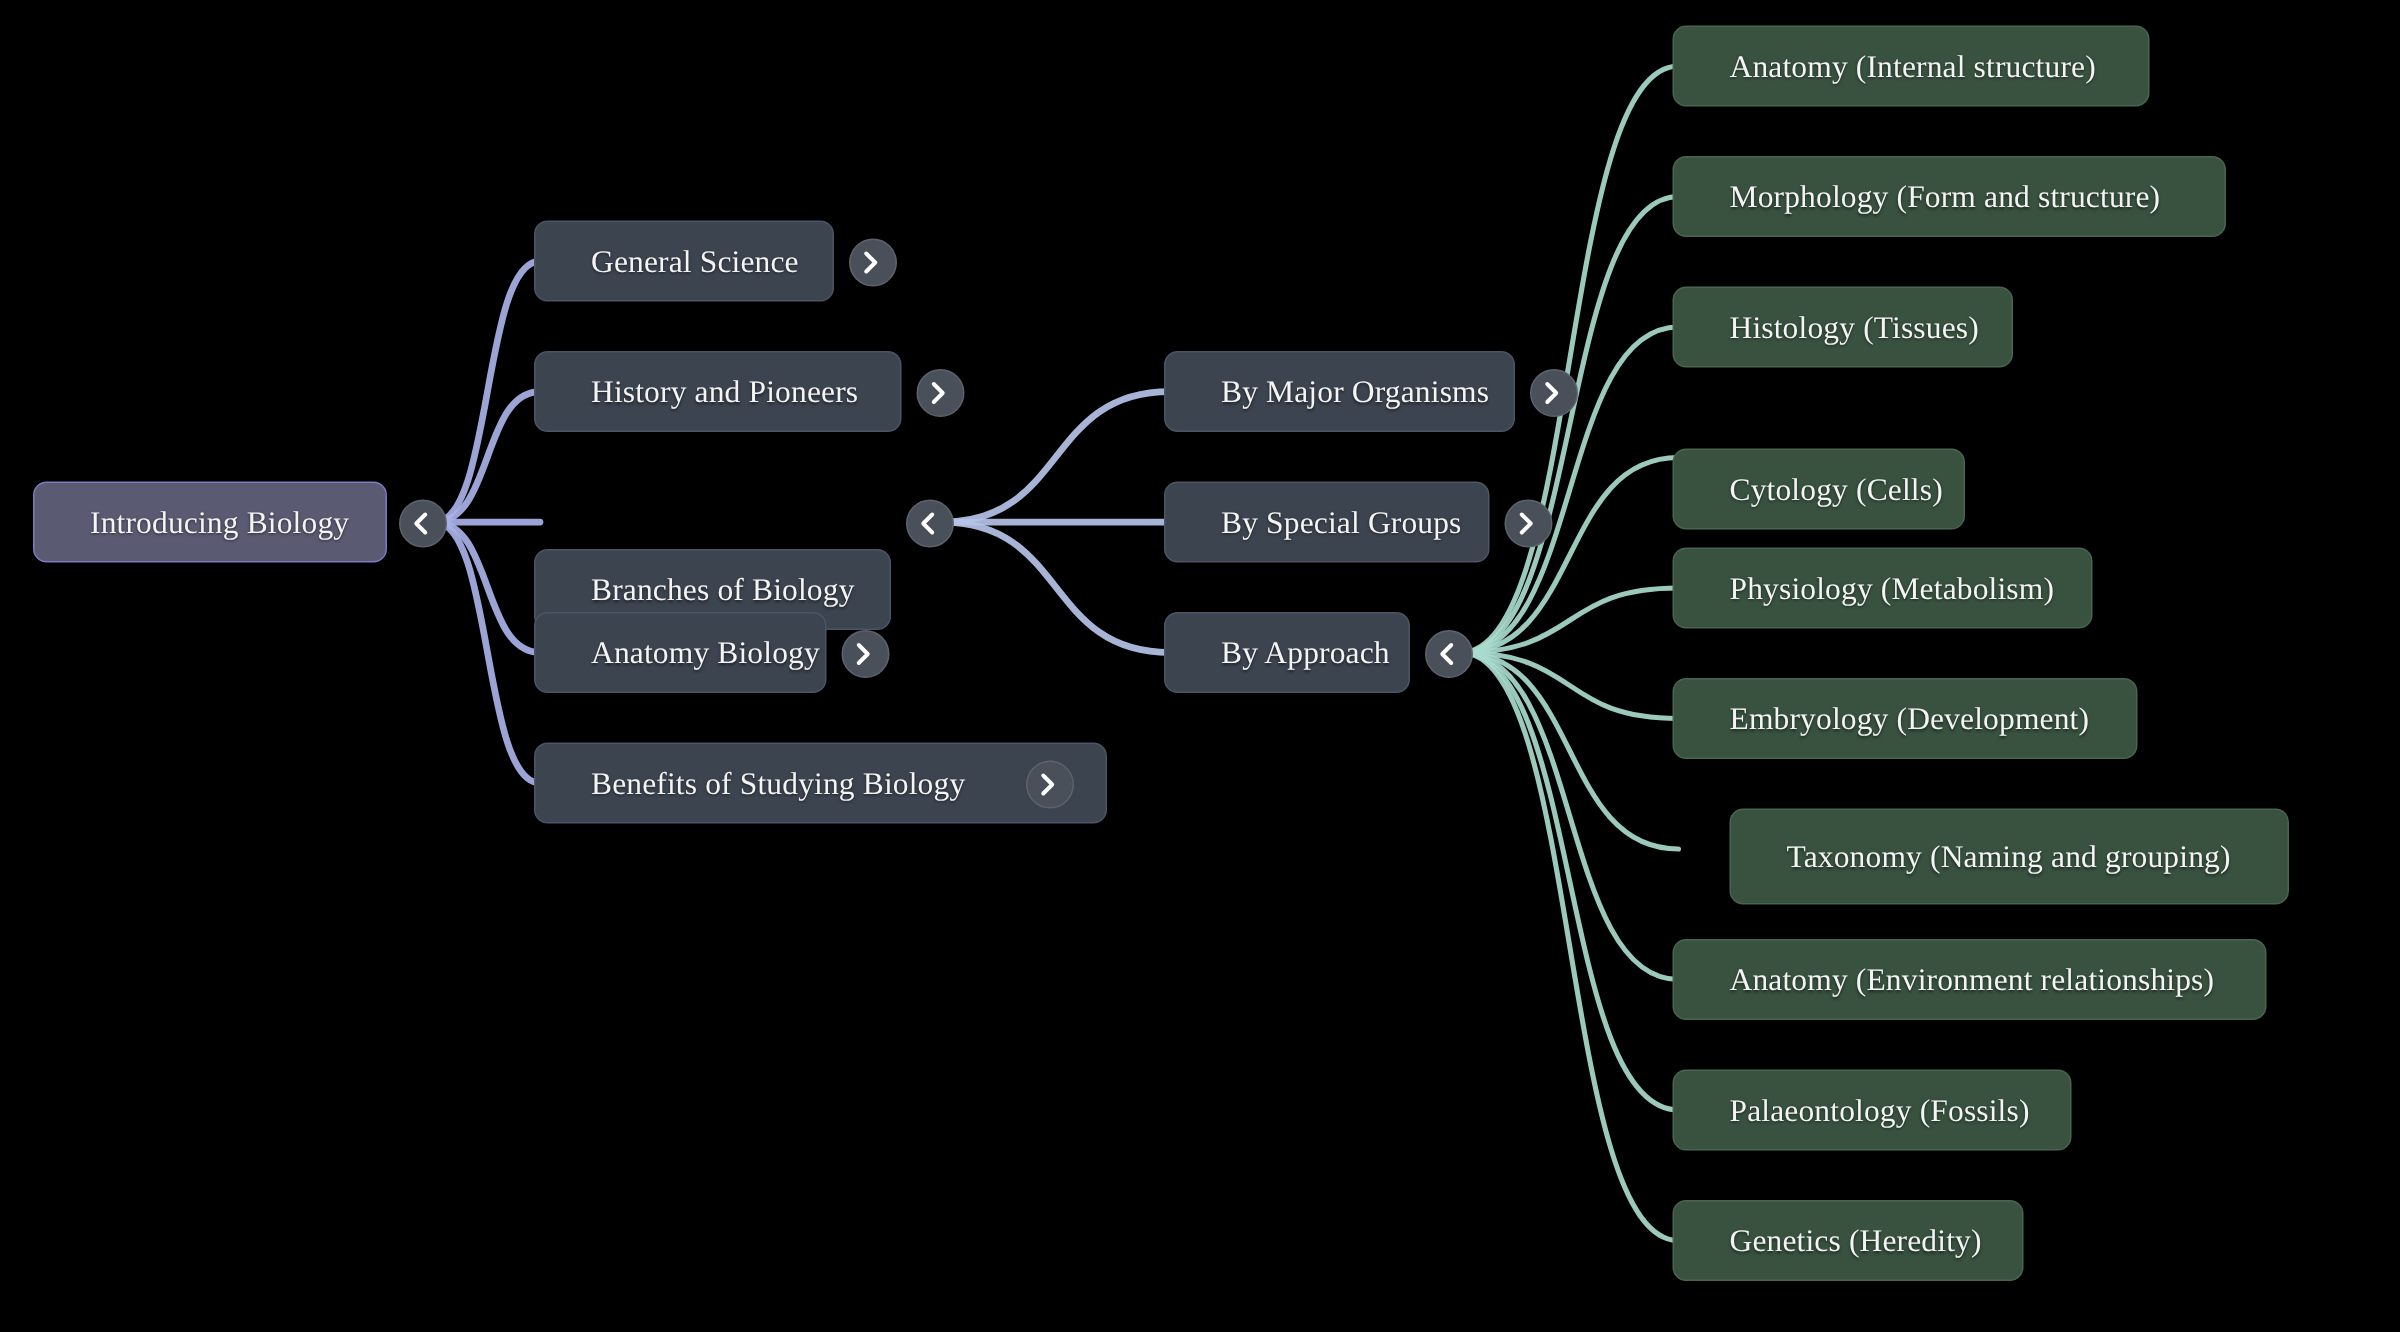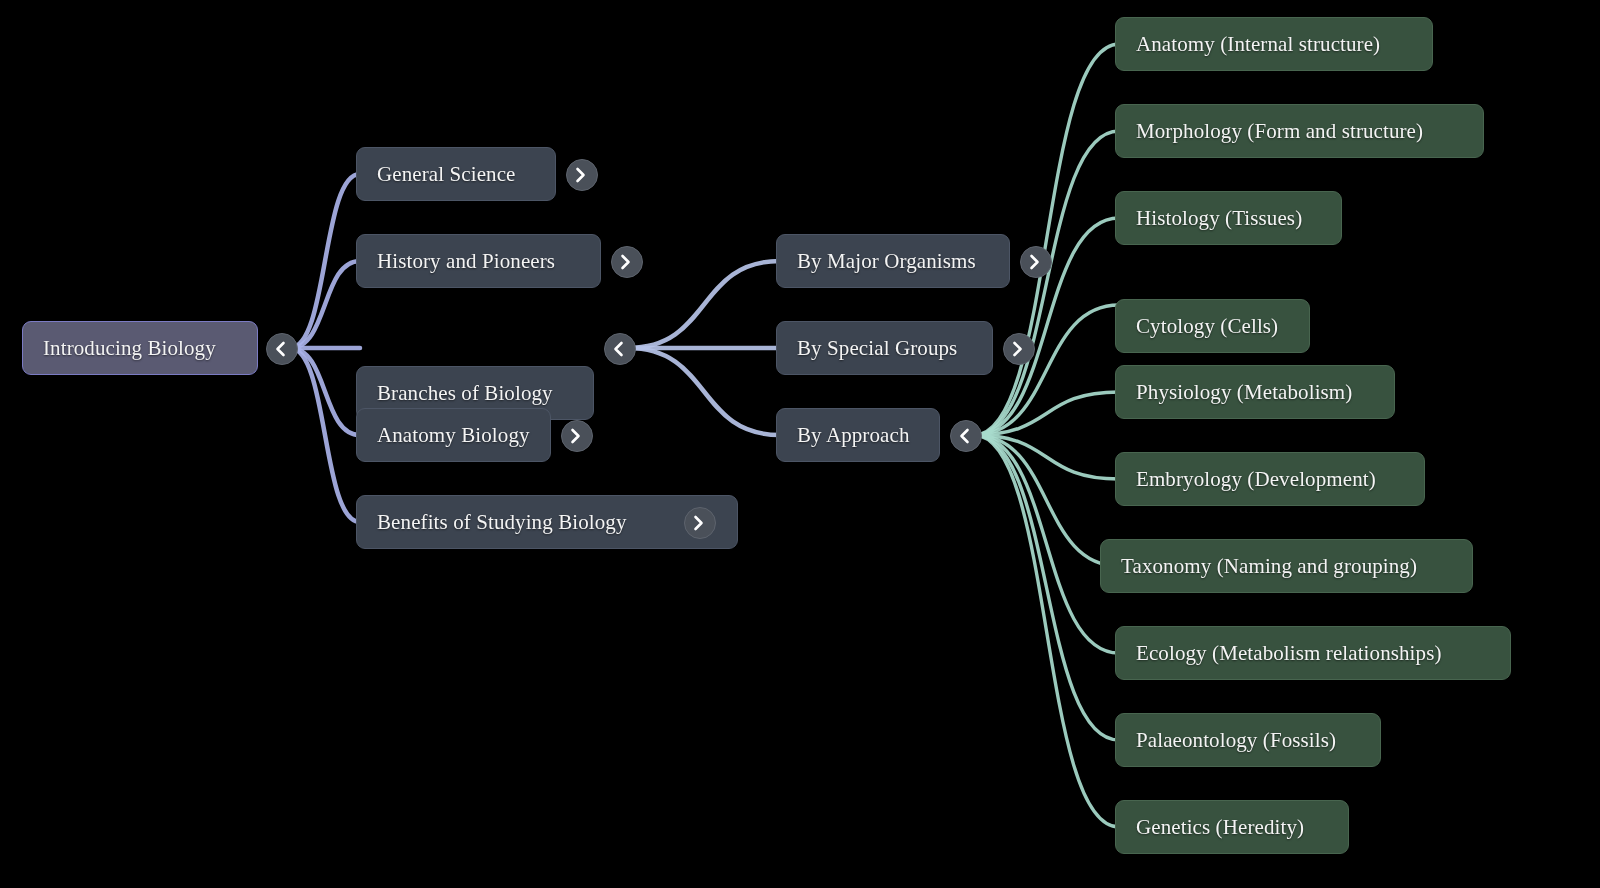--- a/index.html
+++ b/index.html
@@ -26,21 +26,21 @@
   .node {
     position: absolute;
     box-sizing: border-box;
     display: flex;
     align-items: center;
     border-radius: 9px;
     color: #f4f4f4;
     font-size: 21px;
     line-height: 1;
     letter-spacing: 0.1px;
-    padding: 0 20px;
+    padding: 0 37px;
     white-space: nowrap;
     text-shadow: 0 1px 2px rgba(0,0,0,0.55);
   }
   .node-root {
     background: #5a5a72;
     border: 1px solid #7b7bc4;
   }
   .node-branch {
     background: #3c4450;
     border: 1px solid #4c5565;
@@ -178,25 +178,25 @@
       </div>
       <div class="node node-leaf" style="left: 1115px; top: 278px; width: 195px; height: 54px; margin-top: 21px;">
         <span>Cytology (Cells)</span>
       </div>
       <div class="node node-leaf" style="left: 1115px; top: 365px; width: 280px; height: 54px;">
         <span>Physiology (Metabolism)</span>
       </div>
       <div class="node node-leaf" style="left: 1115px; top: 452px; width: 310px; height: 54px;">
         <span>Embryology (Development)</span>
       </div>
-      <div class="node node-leaf" style="left: 1100px; top: 539px; width: 373px; height: 54px;">
+      <div class="node node-leaf" style="left: 1153px; top: 539px; width: 373px; height: 64px;">
         <span>Taxonomy (Naming and grouping)</span>
       </div>
       <div class="node node-leaf" style="left: 1115px; top: 626px; width: 396px; height: 54px;">
-        <span>Ecology (Metabolism relationships)</span>
+        <span>Anatomy (Environment relationships)</span>
       </div>
       <div class="node node-leaf" style="left: 1115px; top: 713px; width: 266px; height: 54px;">
         <span>Palaeontology (Fossils)</span>
       </div>
       <div class="node node-leaf" style="left: 1115px; top: 800px; width: 234px; height: 54px;">
         <span>Genetics (Heredity)</span>
       </div>
     </div>
 </div>
 

